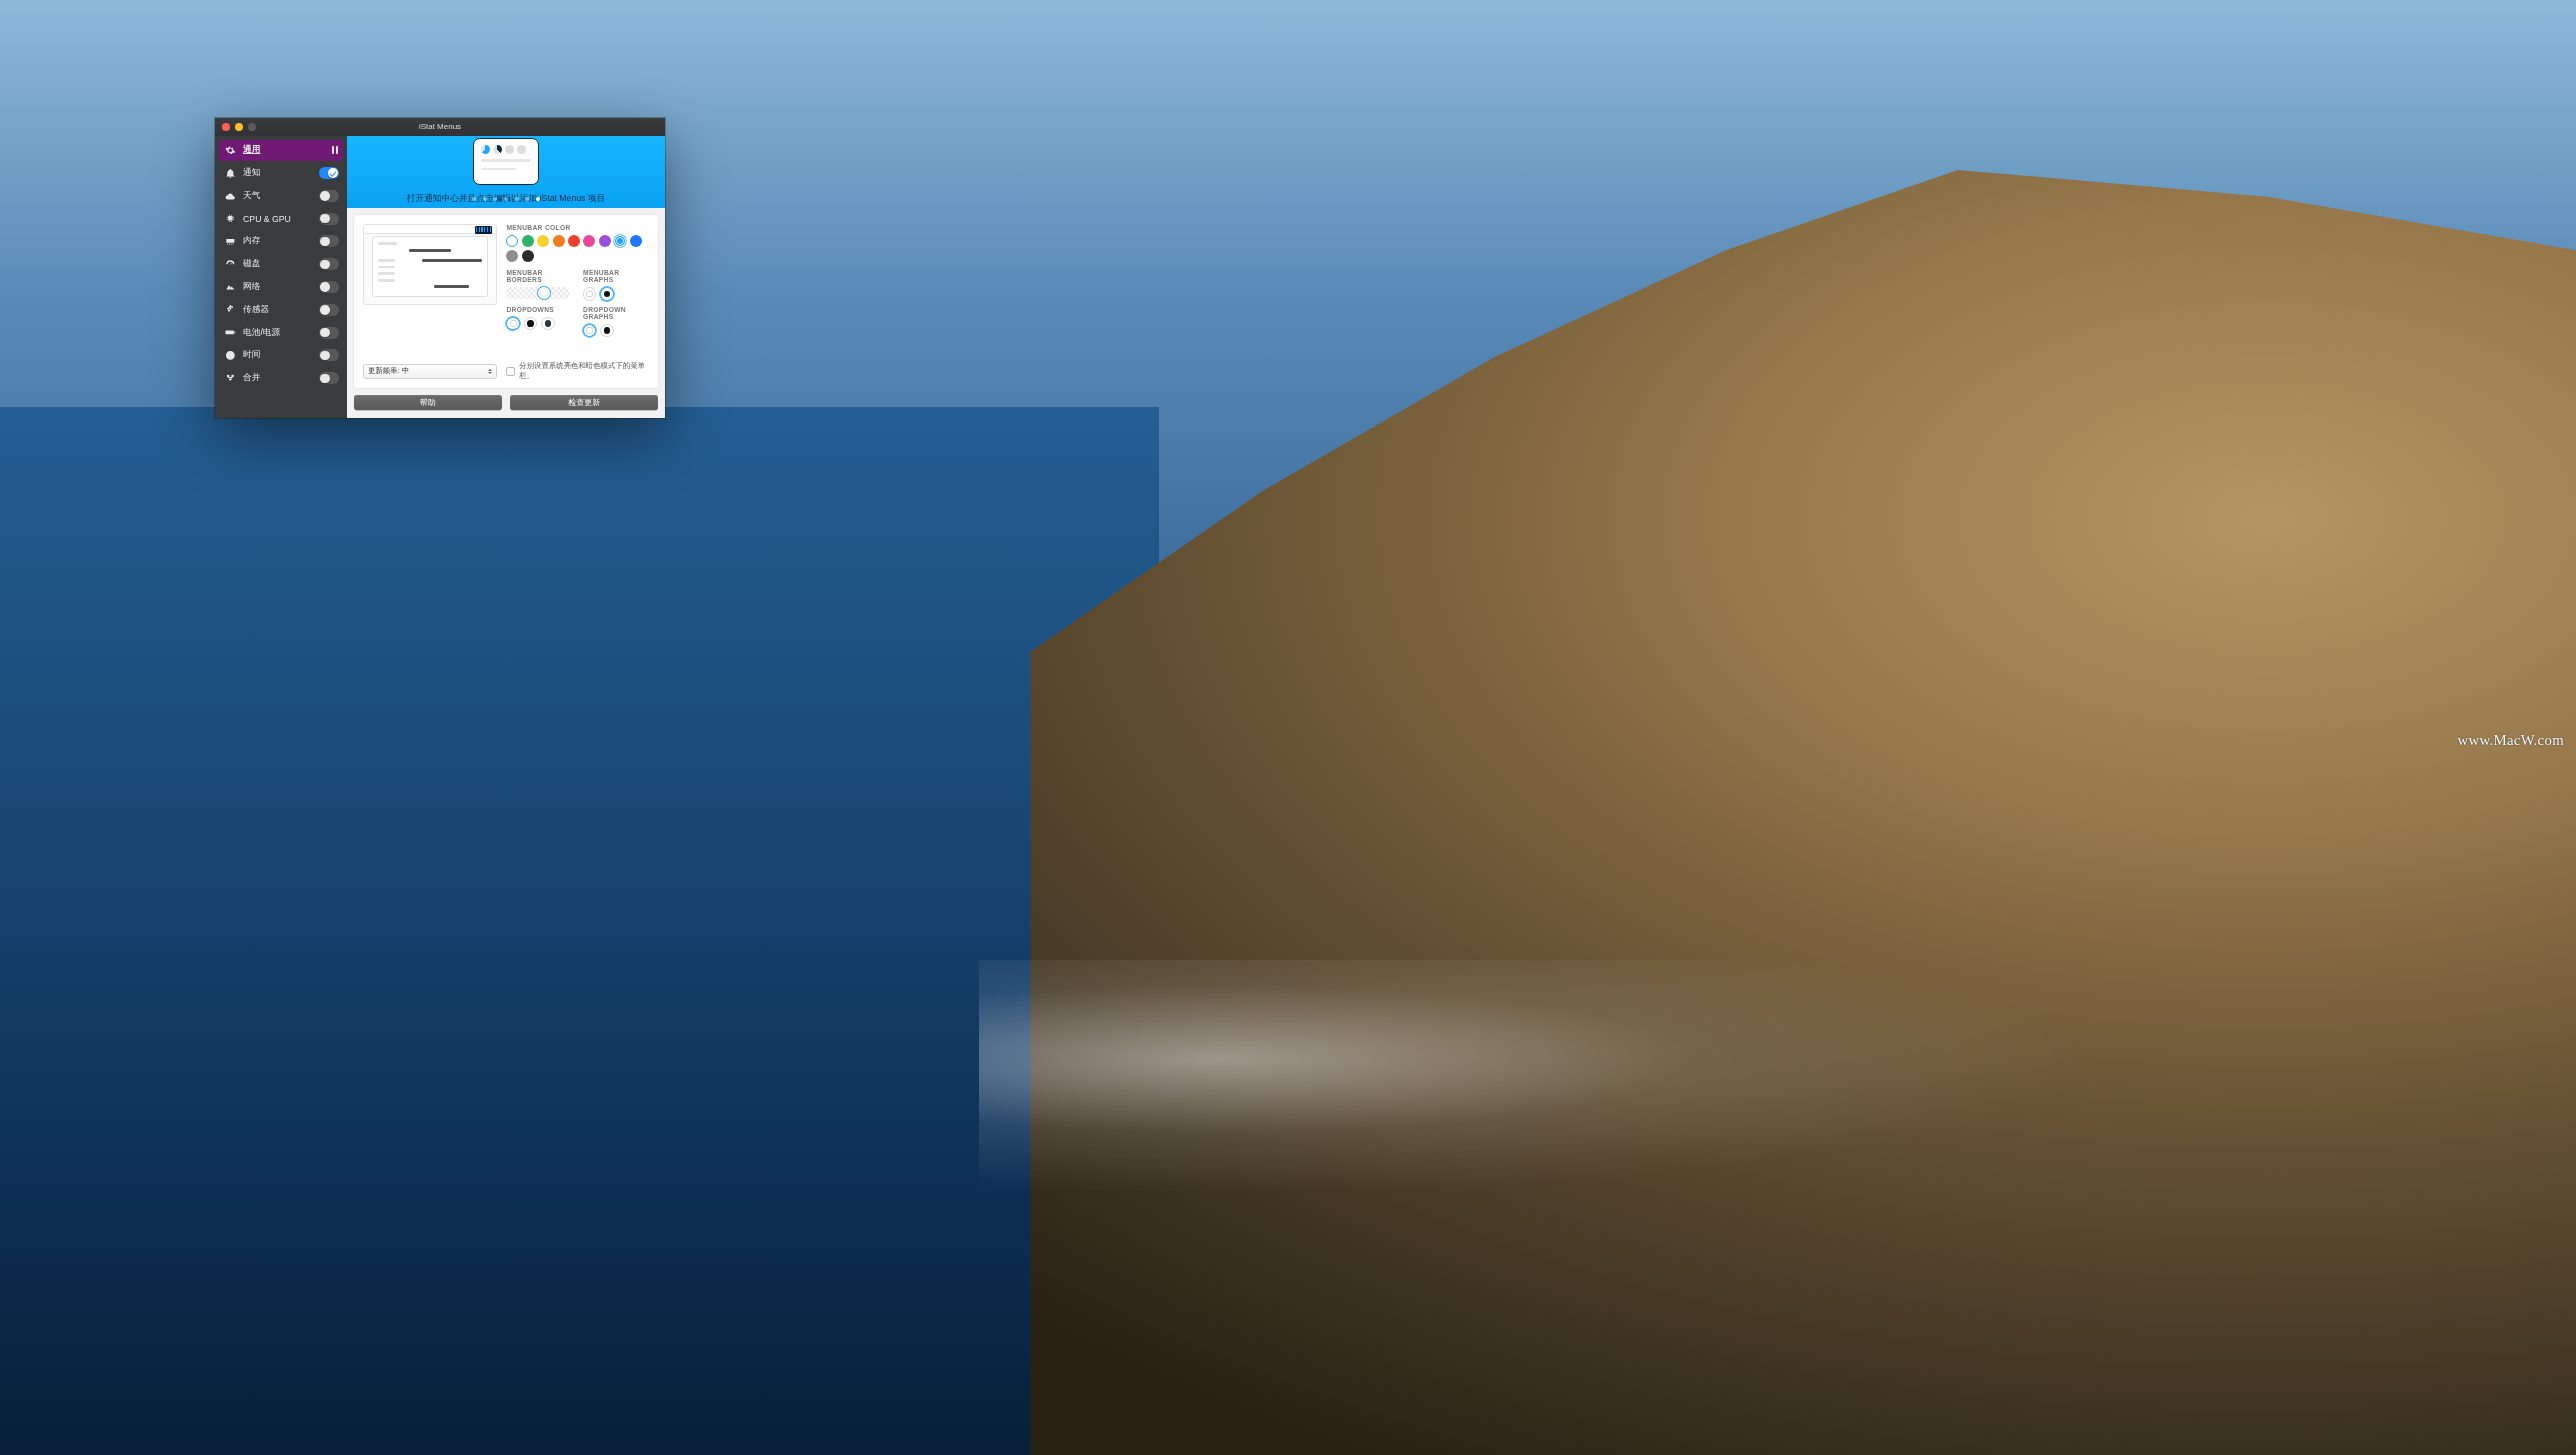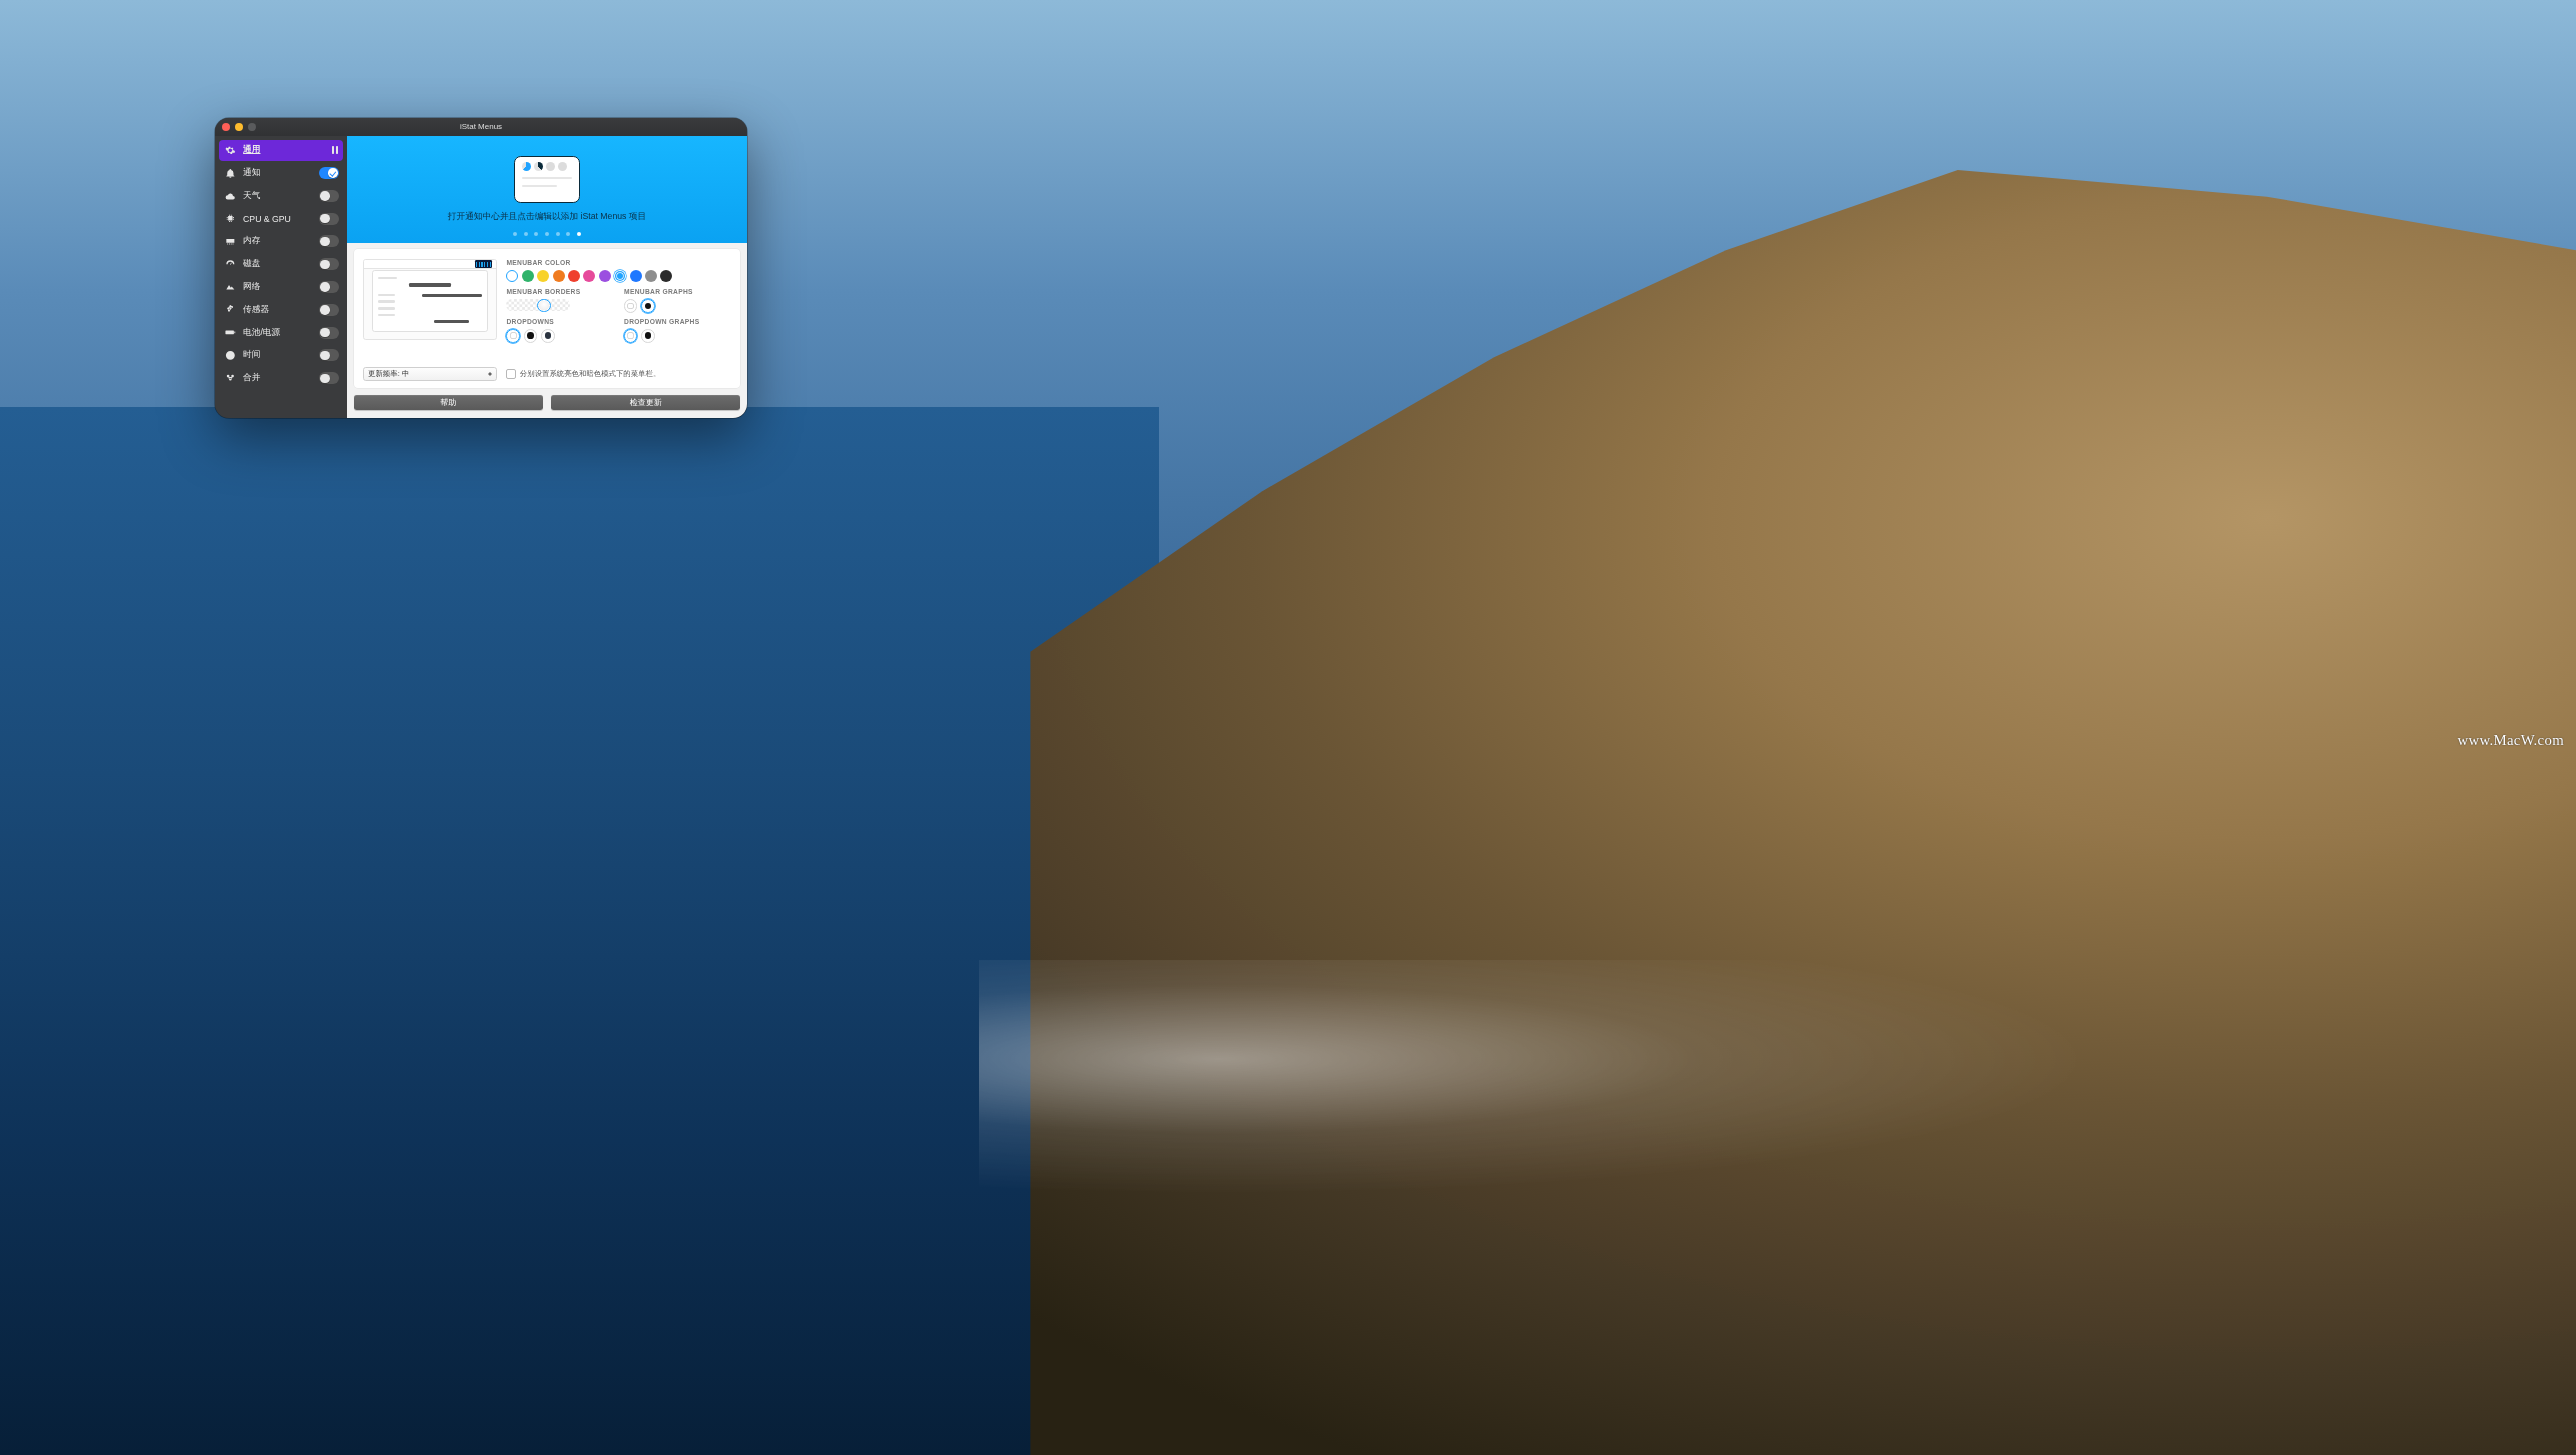--- a/index.html
+++ b/index.html
@@ -27,22 +27,22 @@
   .watermark {
     position:absolute; right:12px; top:50%; transform:translateY(-50%);
     color:#fff; font-family: Georgia, "Times New Roman", serif;
     font-size: 14.8px; letter-spacing:0.3px;
     text-shadow: 0 0.7px 1.3px rgba(0,0,0,.8);
     margin-top: 12px;
   }
 
   
   .window {
-    position:absolute; left:215px; top:118px; width:532px;
-    border-radius:14px; overflow:hidden;
+    position:absolute; left:215px; top:118px; width:450px;
+    border-radius:0; overflow:hidden;
     box-shadow: 0 20px 54px rgba(0,0,0,.45), 0 0 0 0.7px rgba(0,0,0,.35);
     background:#2e2f31;
   }
   .titlebar {
     height:17.5px; display:flex; align-items:center;
     background:linear-gradient(180deg,#3a3b3d,#313234);
     color:#ddd; font-size:8px; position:relative;
   }
   .traffic { display:flex; gap:5.4px; padding-left:6.7px; }
   .traffic span { width:8px; height:8px; border-radius:50%; display:block; }
@@ -53,21 +53,21 @@
 
   .body { display:flex; height:282px; }
 
   
   .sidebar { width:132px; background:#3a3b3d; padding:4px 4px 4px 4px; }
   .side-item {
     display:flex; align-items:center; gap:6.7px;
     color:#eaeaea; font-size:8.7px; height:21.5px;
     padding:0 5.4px; border-radius:4px; margin-bottom:1.3px; position:relative;
   }
-  .side-item.active { background:#6d28d9; font-weight:600;text-decoration:underline; }
+  .side-item.active { background:#701a75; font-weight:600;text-decoration:underline; }
   .side-item .icon { width:12px; height:12px; display:flex; align-items:center; justify-content:center; fill:#e6e6e6; color:#e6e6e6; }
   .side-item .label { flex:1; }
   .pause-icon { position:absolute; right:5.4px; display:flex; gap:2px; }
   .pause-icon span { width:2px; height:8px; background:#e6e6e6; border-radius:0.7px; }
 
   .toggle {
     position:absolute; right:4px; width:20px; height:12px; border-radius:6.7px;
     background:#585858;
   }
   .toggle .knob {

